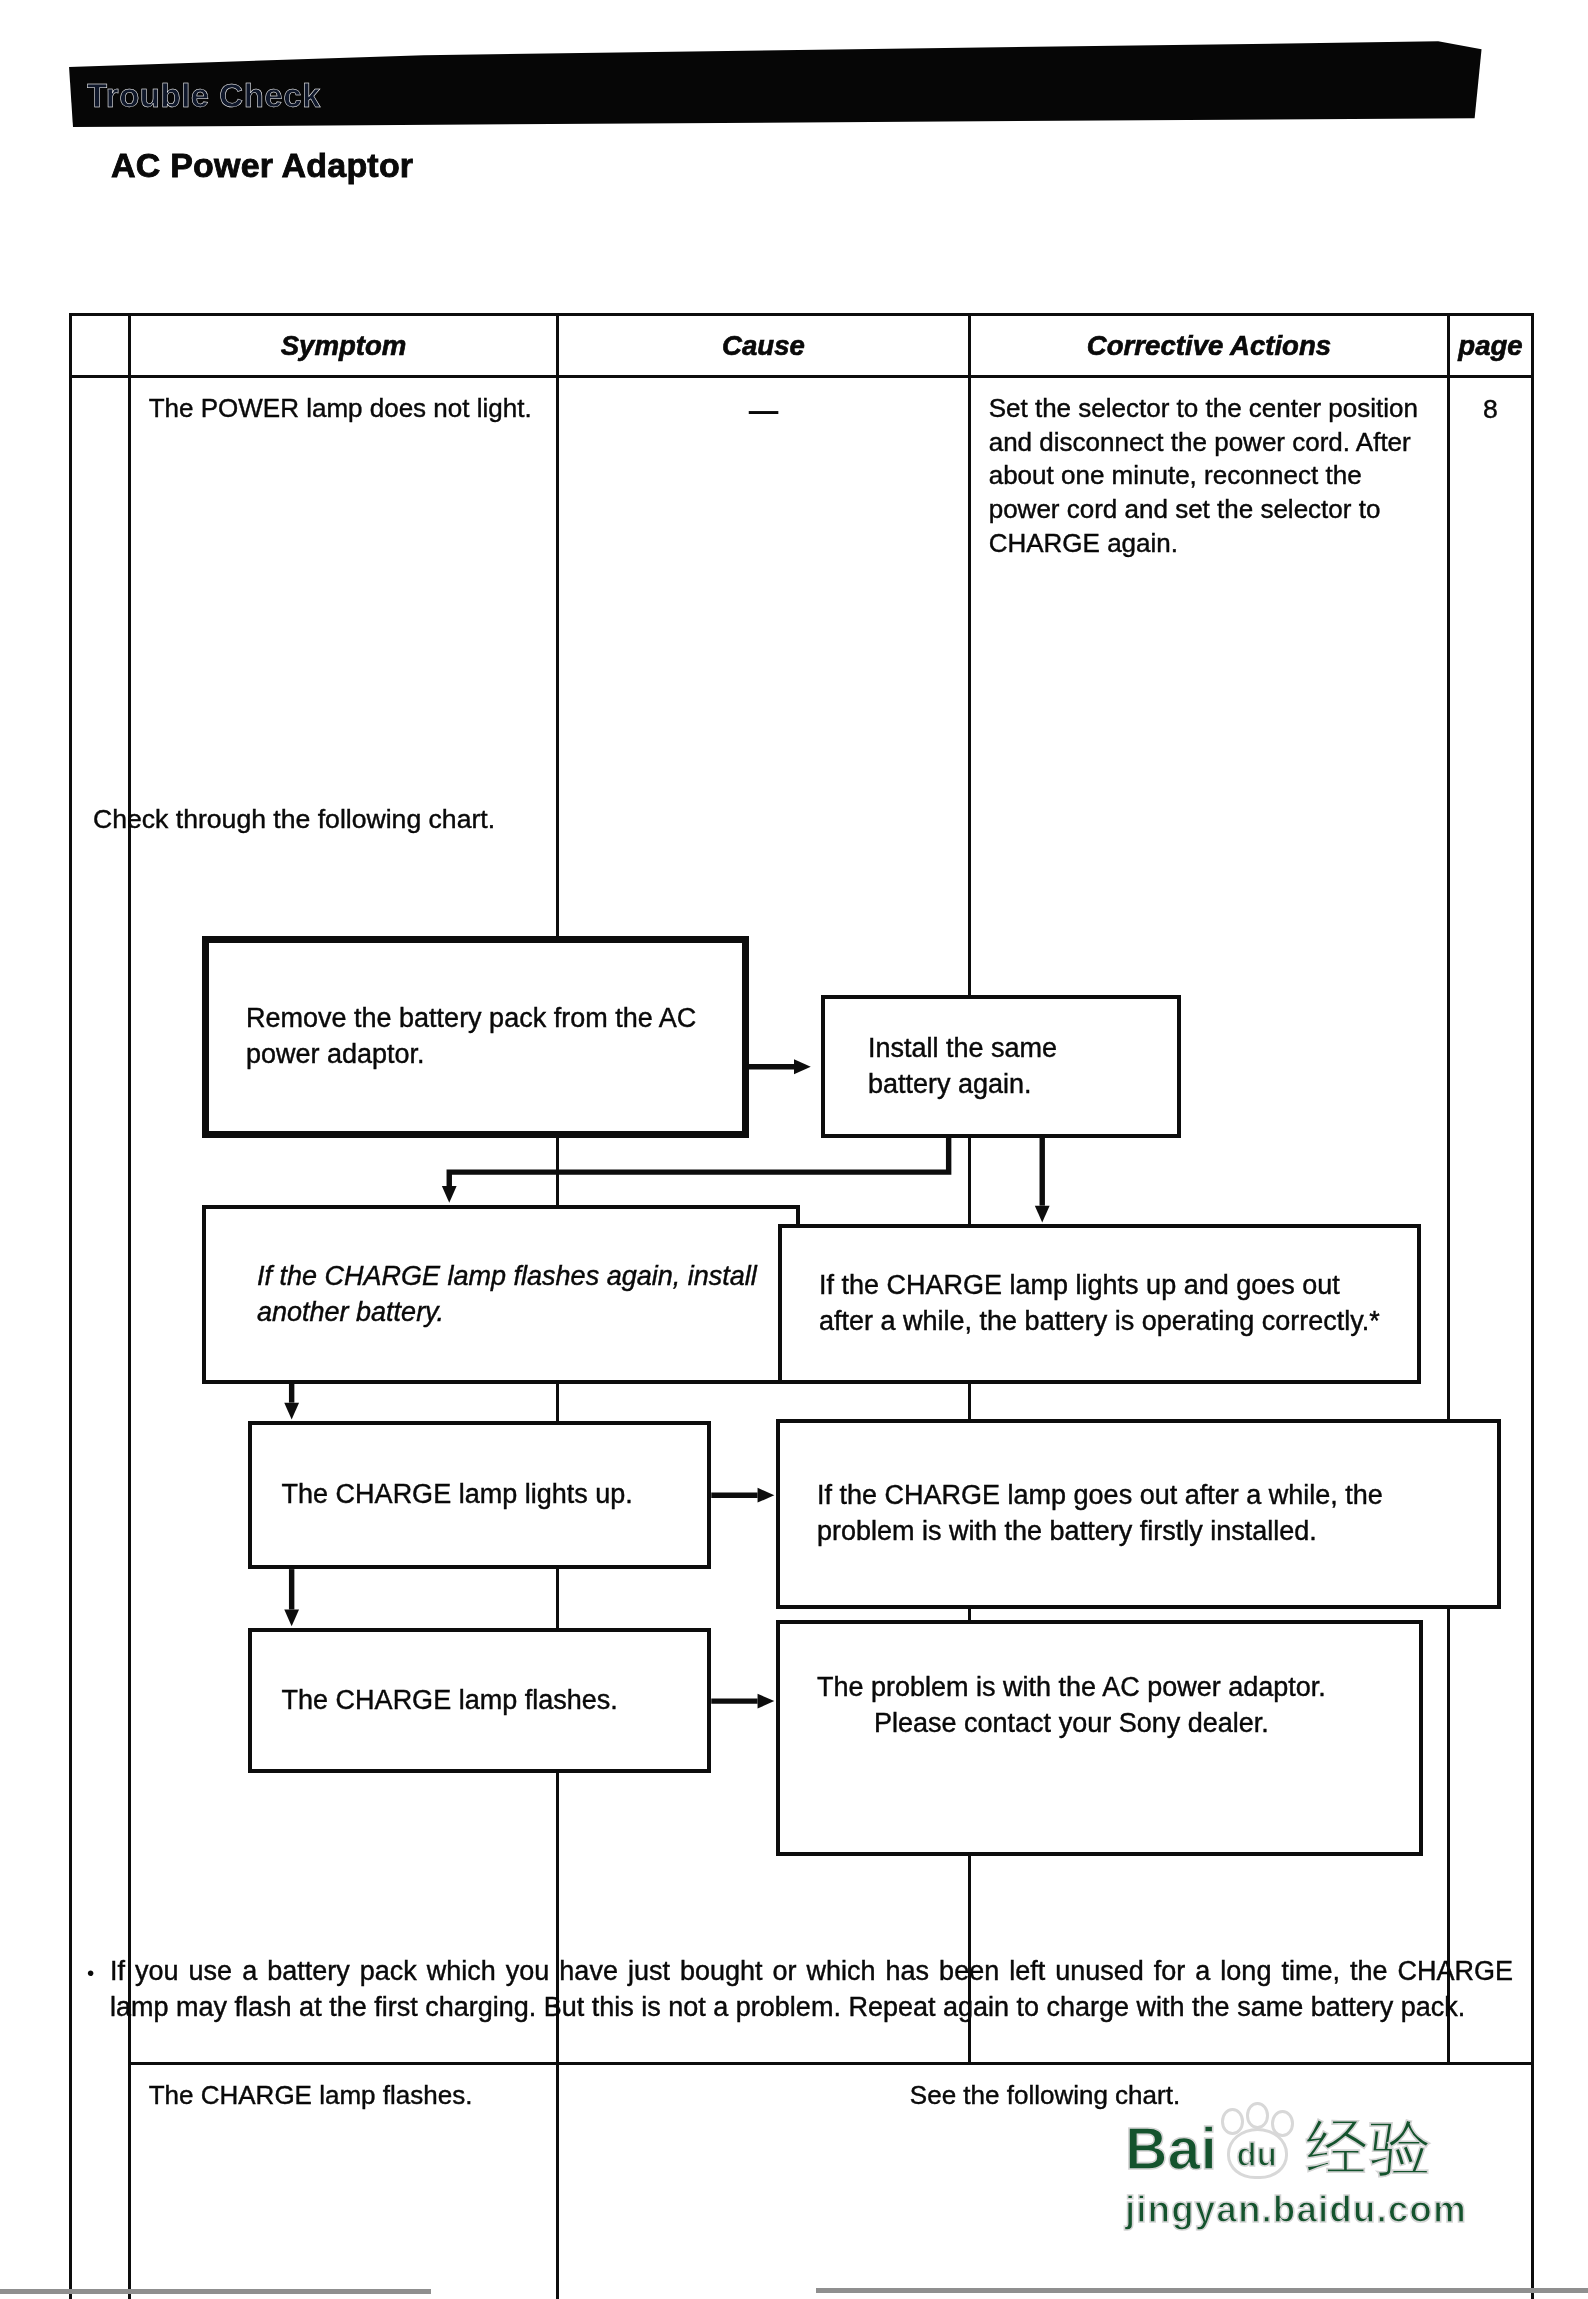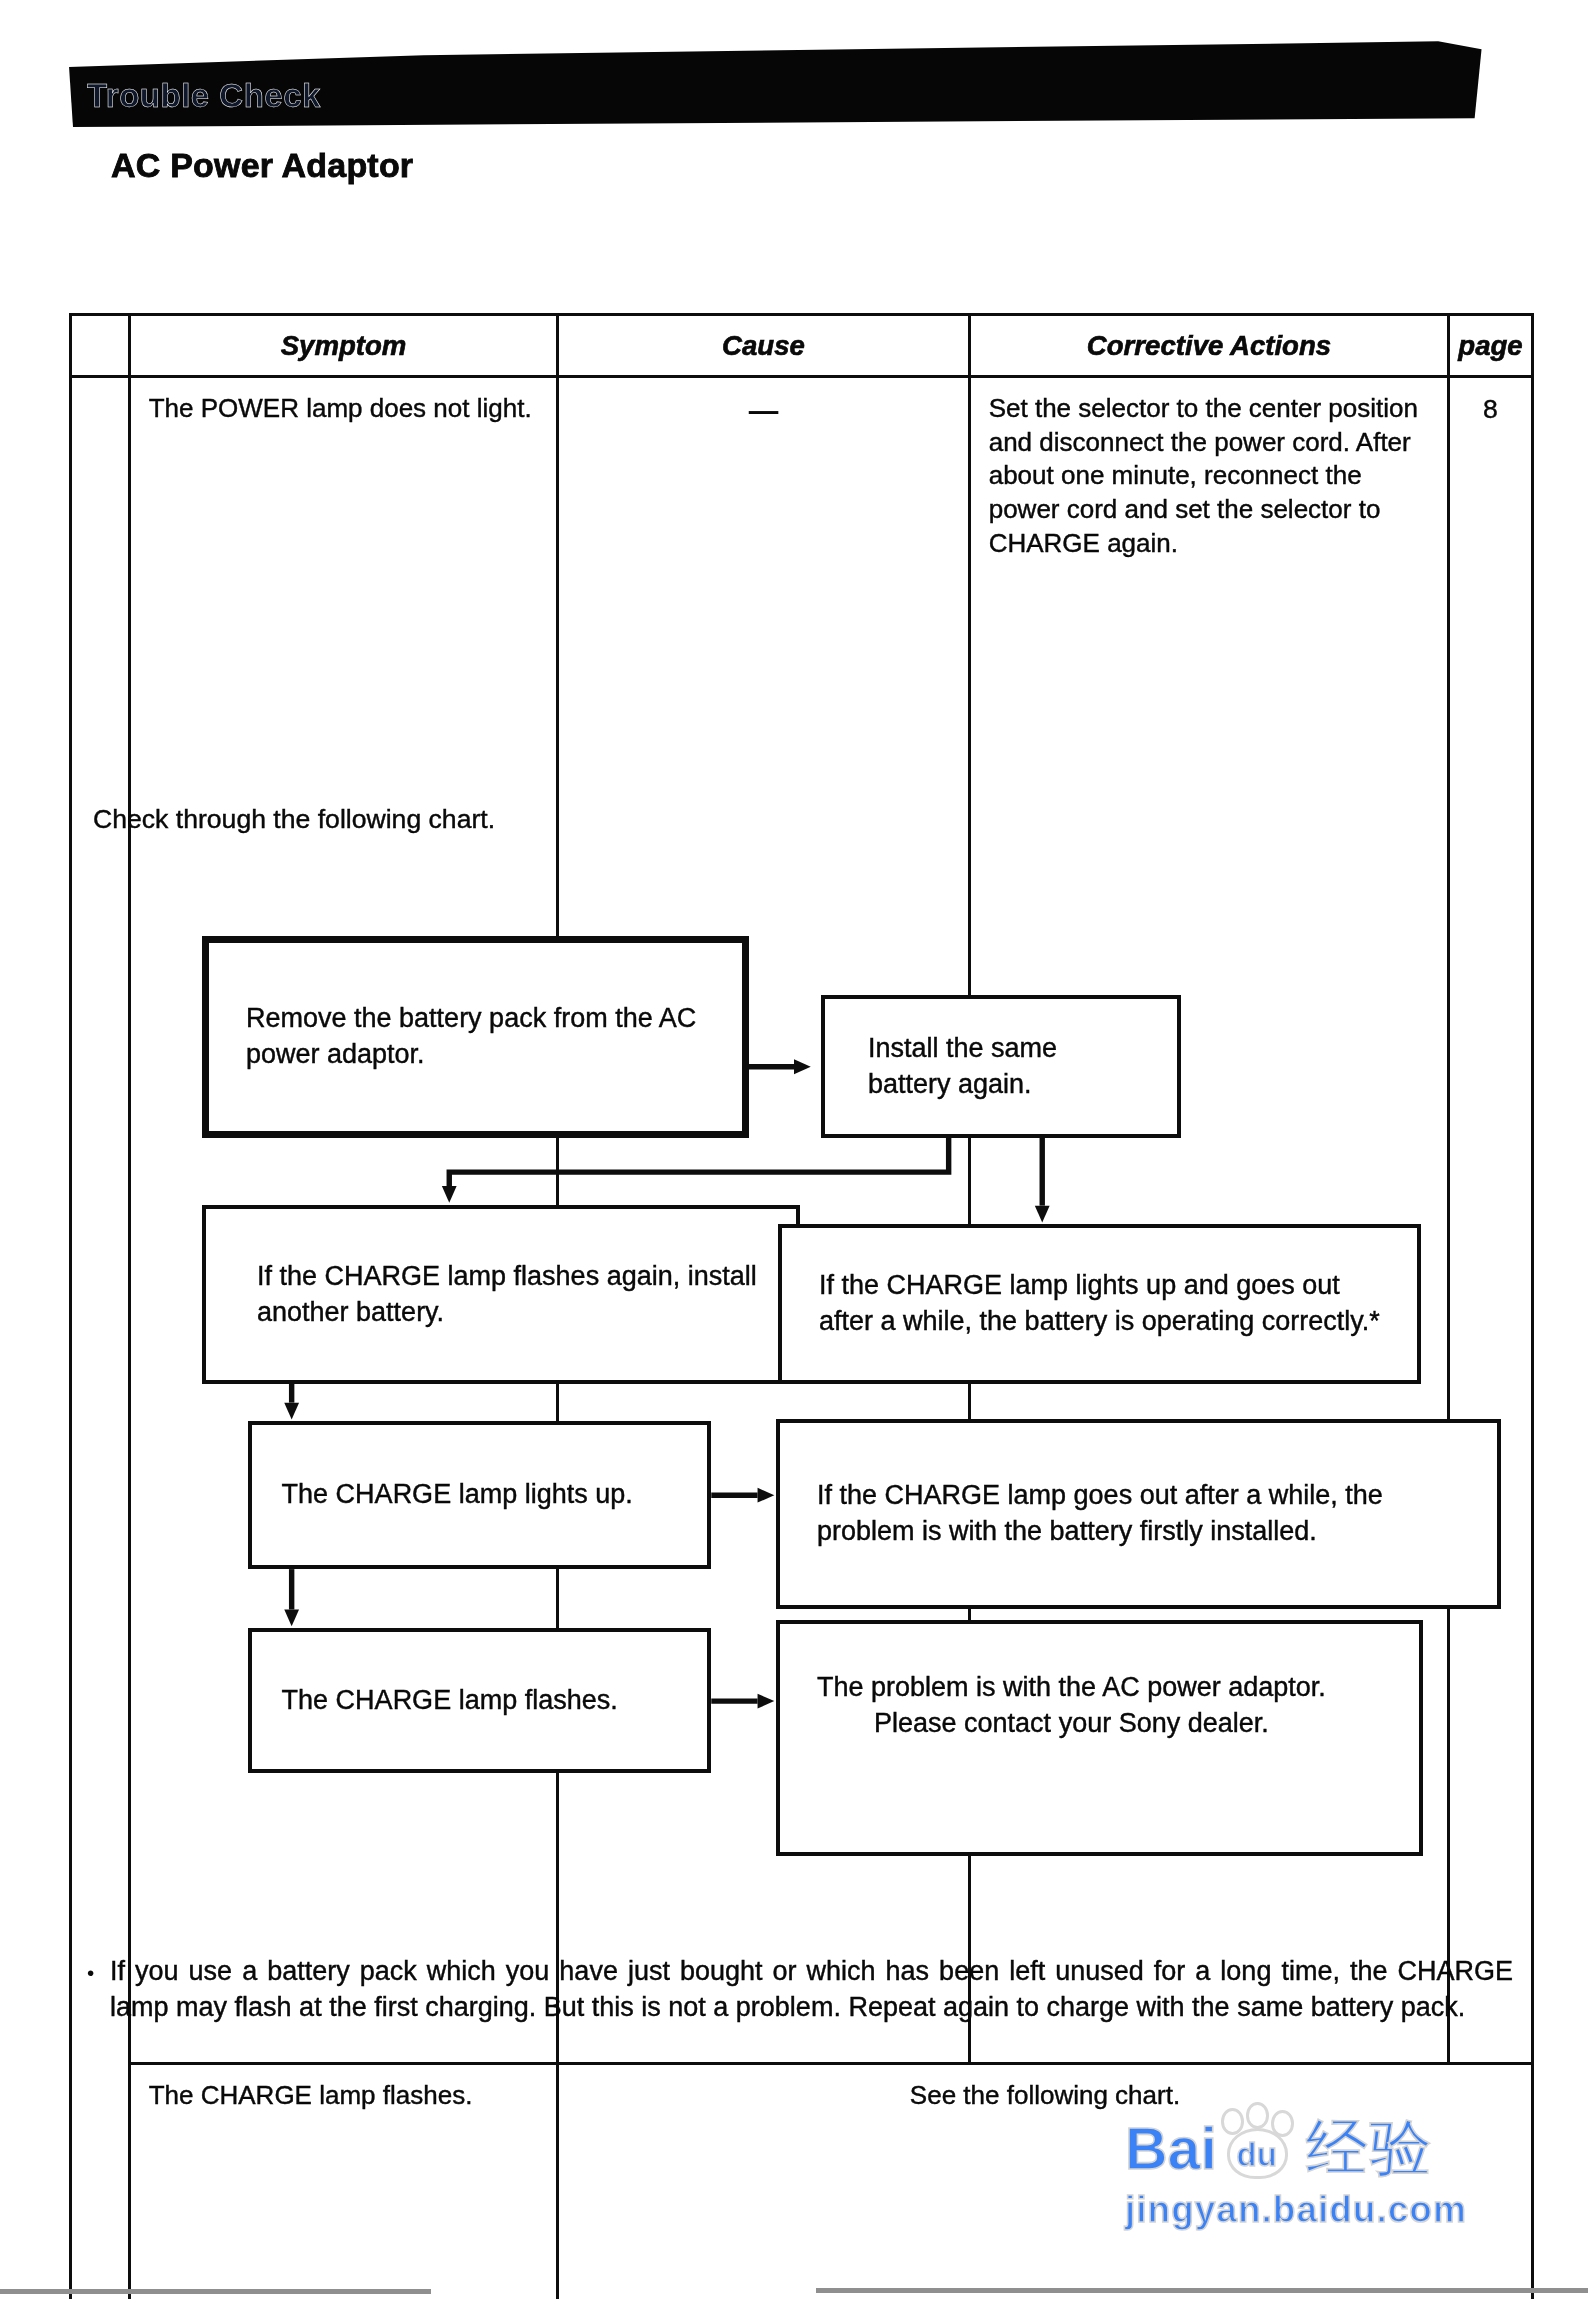--- a/index.html
+++ b/index.html
@@ -78,21 +78,21 @@
     display:flex;gap:15.8px;
   }
   .footnote .marker{font-size:20.7px;margin-top:6.9px;}
   .footnote .ftext{
     font-size:27px;line-height:1.33;text-align:justify;
   }
 
   
   .watermark{
     position:absolute;left:1125px;top:2106px;width:374px;z-index:3;
-    color:#3b82f6;-webkit-text-stroke:1.6px #d4d4d4;
+    color:#14532d;-webkit-text-stroke:1.6px #d4d4d4;
     user-select:none;
   }
   .wm-row1{display:flex;align-items:flex-end;gap:2px;}
   .wm-bai{font-size:59px;font-weight:bold;line-height:1;}
   .wm-paw{position:relative;width:77px;height:73px;flex:0 0 auto;}
   .wm-pad{
     position:absolute;left:7.9px;top:21.7px;width:55px;height:45px;
     border:3.9px solid #d8d8d8;border-radius:50% 50% 46% 46%;background:#fff;
   }
   .wm-toe{position:absolute;width:16.7px;height:20.7px;border:3.9px solid #d8d8d8;border-radius:50%;background:#fff;}
@@ -175,21 +175,21 @@
   </svg>
 
   <div class="fbox fbox-thick" style="left:202px;top:936px;width:547px;height:202px;">
     <div class="btext ink">Remove the battery pack from the AC power adaptor.</div>
   </div>
 
   <div class="fbox" style="left:813px;top:995px;width:360px;height:143px;margin-left:8px;">
     <div class="btext ink" style="padding-left:43px;">Install the same battery again.</div>
   </div>
 
-  <div class="fbox" style="left:202px;top:1205px;width:598px;height:179px;">
+  <div class="fbox" style="left:202px;top:1205px;width:598px;height:179px;font-style:italic;">
     <div class="btext ink" style="padding-left:51px;">If the CHARGE lamp flashes again, install another battery.</div>
   </div>
 
   <div class="fbox" style="left:778px;top:1224px;width:643px;height:160px;">
     <div class="btext ink">If the CHARGE lamp lights up and goes out after a while, the battery is operating correctly.*</div>
   </div>
 
   <div class="fbox" style="left:248px;top:1421px;width:463px;height:148px;">
     <div class="btext ink" style="padding-left:29.6px;">The CHARGE lamp lights up.</div>
   </div>

